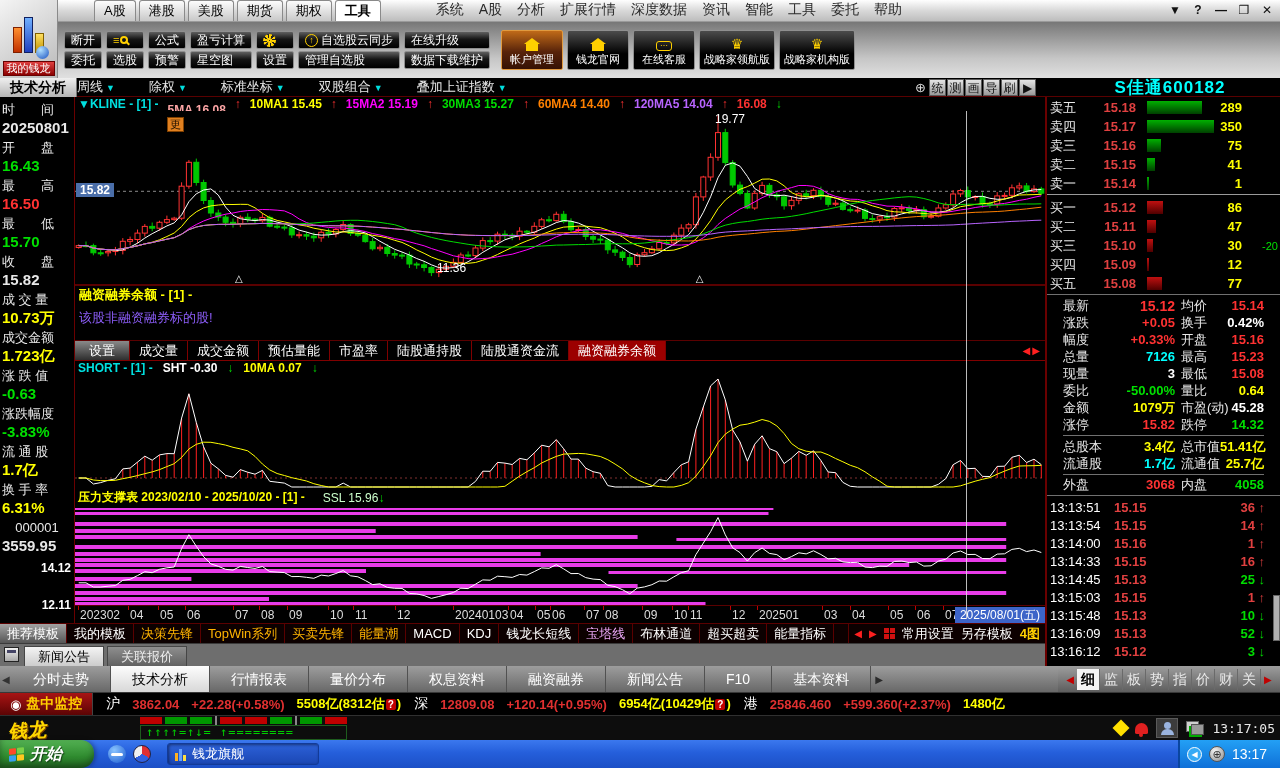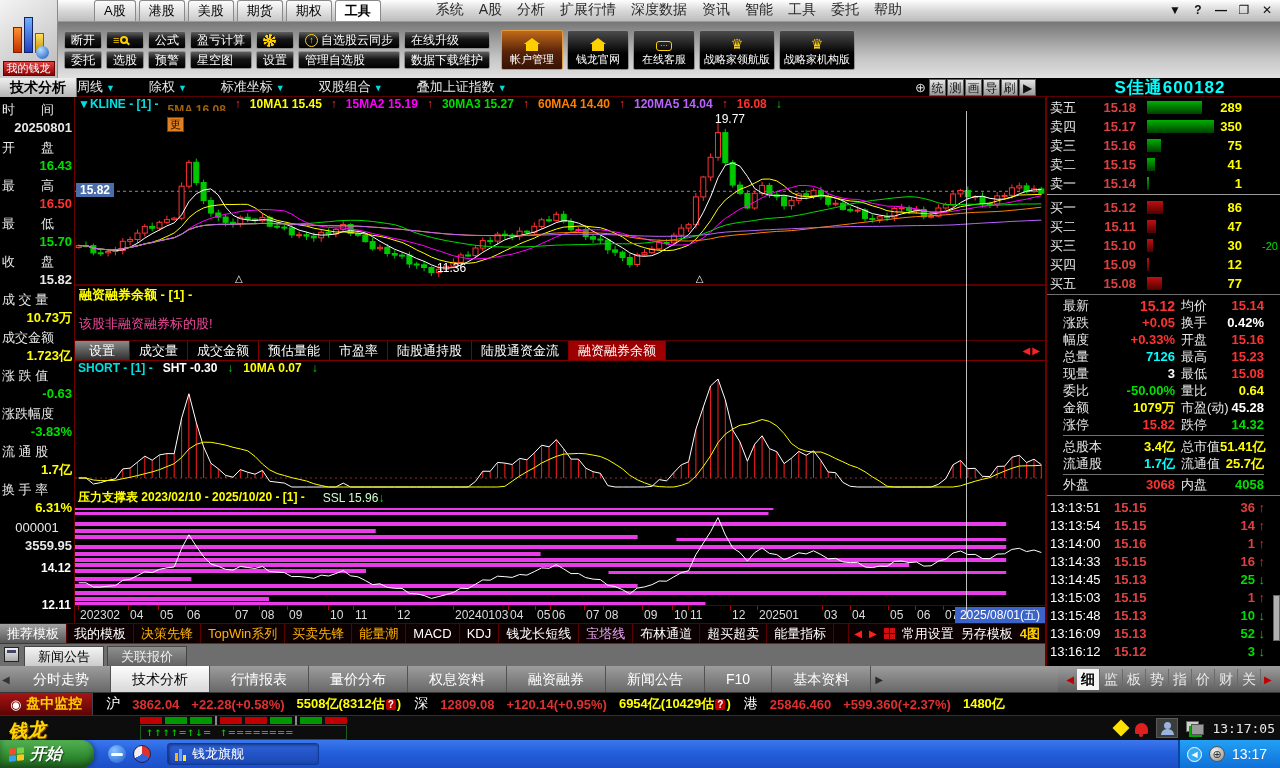--- a/index.html
+++ b/index.html
@@ -46,33 +46,33 @@
 .hdr-tool{width:17px;height:17px;background:linear-gradient(#e4e4e4,#9a9a9a);border:1px solid #5a5a5a;color:#111;font-size:12px;text-align:center;line-height:16px}
 .hdr-move{color:#ddd;font-size:13px;margin-right:2px}
 .stock-name{position:absolute;right:10px;width:200px;text-align:center;color:#00ffff;font-size:17px;font-weight:bold;letter-spacing:1px}
 
 .content{flex:1;display:flex;min-height:0}
 .left-col{width:1045px;flex:none;display:flex;flex-direction:column}
 .chart-region{height:526px;flex:none;display:flex}
 .sidebar{width:75px;flex:none;background:#000;border-right:1px solid #6a0000;position:relative;padding-top:3px}
 .sb-field{height:38px;padding:0 2px;overflow:hidden}
 .sb-label{color:#e8e8e8;font-size:13px;line-height:19px;white-space:nowrap}
-.sb-value{text-align:right;font-weight:bold;font-size:13px;line-height:17px}
+.sb-value{text-align:left;font-weight:bold;font-size:15px;line-height:17px}
 .sb-center{text-align:center}
 .sb-scale{position:absolute;right:3px;color:#fff;font-size:12px;font-weight:bold}
 .charts{width:970px;flex:none;position:relative;background:#000}
 .legend-row{height:14px;display:flex;gap:9px;align-items:center;font-size:12px;padding-left:3px;white-space:nowrap;overflow:hidden}
 .legend-prefix{color:#00e0e0;font-weight:bold}
 .arrow-up{color:#ff3232}
 .arrow-down{color:#00dd00}
 svg{display:block}
 .sep{height:2px;background:#5a0000}
 .panel2{height:55px;border-bottom:1px solid #5a0000;padding:1px 4px;font-size:13px}
 .panel2 .t{color:#ffff00;font-weight:bold;line-height:16px}
-.panel2 .m{color:#ec4899;line-height:16px;margin-top:13px}
+.panel2 .m{color:#8b5cf6;line-height:16px;margin-top:7px}
 .func-tabs{height:20px;background:#000;border-bottom:1px solid #800000;display:flex;align-items:stretch;font-size:13px;color:#fff}
 .ft-settings{background:linear-gradient(#8a8a8a,#2e2e2e);padding:0 14px;border-right:1px solid #800000;display:flex;align-items:center}
 .ft-tab{padding:0 9px;border-right:1px solid #800000;display:flex;align-items:center;white-space:nowrap}
 .ft-tab.active{background:#9c0000}
 .ft-arrows{margin-left:auto;color:#ff2020;font-size:10px;padding-right:5px;display:flex;align-items:center;gap:2px}
 .short-legend{height:14px;display:flex;gap:10px;align-items:center;font-size:12px;padding-left:3px;white-space:nowrap}
 .pressure-hdr{height:15px;display:flex;gap:18px;align-items:center;font-size:12px;padding-left:3px;white-space:nowrap}
 .pressure-hdr .pt{color:#ffff00;font-weight:bold}
 .pressure-hdr .pv{color:#ccffcc}
 .date-axis{height:18px;background:#000;border-top:1px solid #5a0000;position:relative;font-size:12px;color:#ddd;overflow:hidden}
@@ -389,21 +389,21 @@
             <div class="sb-field">
               <div class="sb-label sb-center">000001</div>
               <div class="sb-value" style="color: rgb(232, 232, 232);">3559.95</div>
             </div>
             <div class="sb-scale" style="top: 464px;">14.12</div>
             <div class="sb-scale" style="top: 501px;">12.11</div>
           </div>
         <div class="charts" id="charts">
           <div class="legend-row" id="klineLegend">
               <span class="legend-prefix">▼KLINE - [1] -</span>
-              <span style="color: #a16207; font-weight: bold; margin-top: 12px;">5MA 16.08</span>
+              <span style="color: #fca5a5; font-weight: bold; margin-top: 12px;">5MA 16.08</span>
               <span class="arrow-up">↑</span>
               <span style="color: rgb(255, 255, 0); font-weight: bold;">10MA1 15.45</span>
               <span class="arrow-up">↑</span>
               <span style="color: rgb(255, 0, 255); font-weight: bold;">15MA2 15.19</span>
               <span class="arrow-up">↑</span>
               <span style="color: rgb(0, 221, 0); font-weight: bold;">30MA3 15.27</span>
               <span class="arrow-up">↑</span>
               <span style="color: rgb(255, 128, 0); font-weight: bold;">60MA4 14.40</span>
               <span class="arrow-up">↑</span>
               <span style="color: rgb(184, 100, 255); font-weight: bold;">120MA5 14.04</span>

